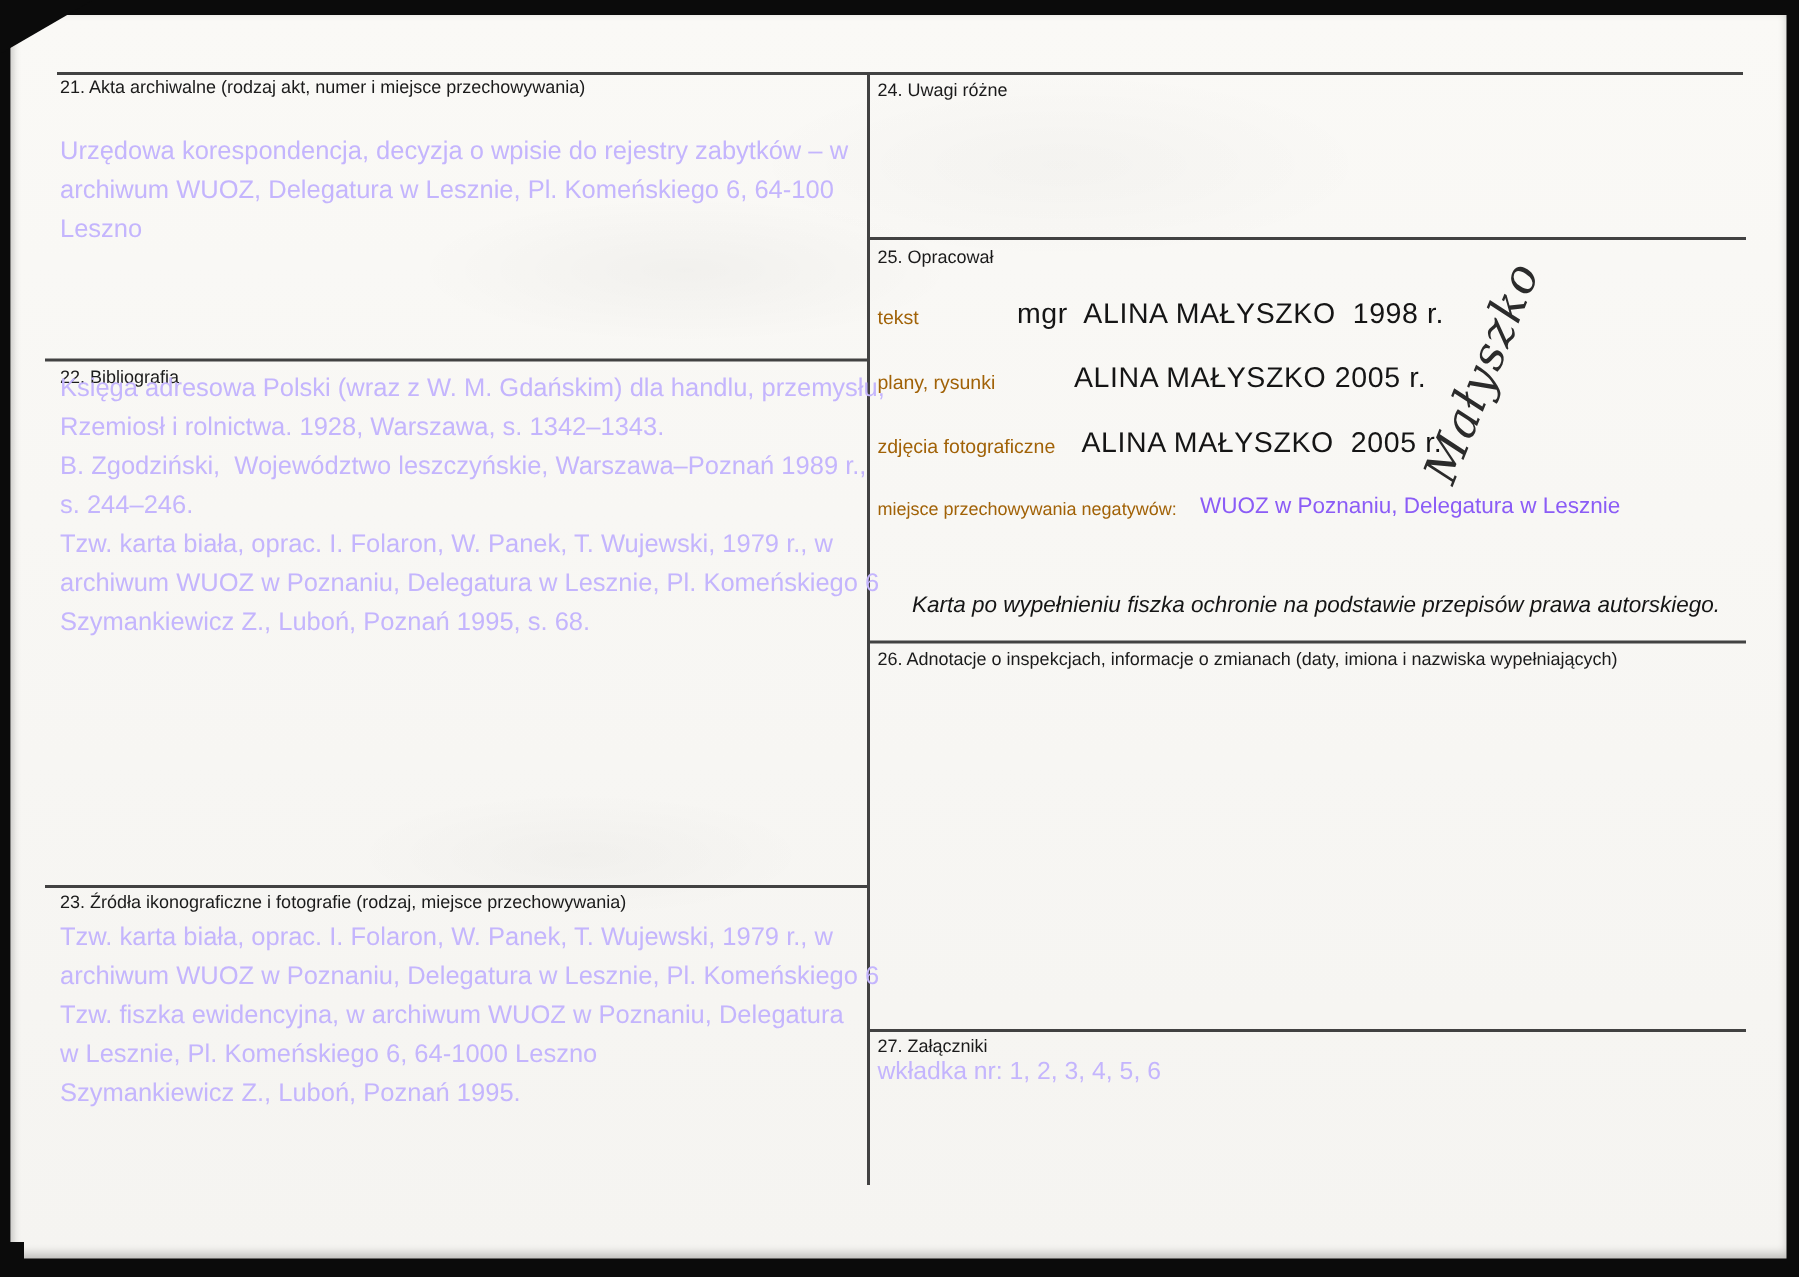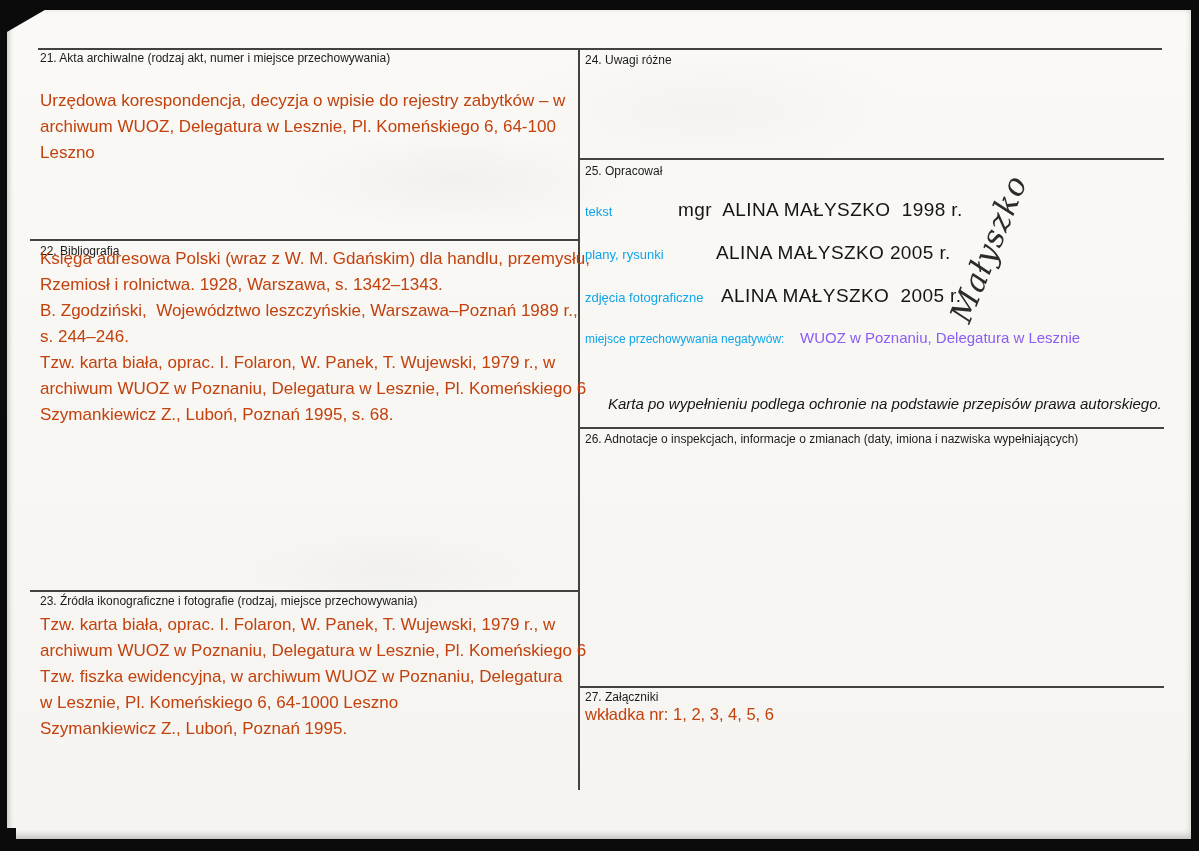--- a/index.html
+++ b/index.html
@@ -36,26 +36,26 @@
 
   .hdr {
     position: absolute;
     font-size: 12px; line-height: 14px;
     color: #1b1b1b;
     white-space: pre;
   }
   .body-text {
     position: absolute;
     font-size: 17px; line-height: 26px;
-    color: #c2410c;
+    color: #c4b5fd;
     white-space: pre;
   }
   .lbl {
     position: absolute;
-    font-size: 13px; color: #0ea5e9; white-space: pre;
+    font-size: 13px; color: #a16207; white-space: pre;
   }
   .lbl-small { font-size: 12px; }
   .val {
     position: absolute;
     font-size: 19px; letter-spacing: 0.4px;
     color: #151515; white-space: pre;
   }
   .val-mid {
     position: absolute;
     font-size: 15px; color: #8b5cf6; white-space: pre;
@@ -131,21 +131,21 @@
 
   <div class="lbl" style="left:585px; top:247px;">plany, rysunki</div>
   <div class="val" style="left:716px; top:242px;">ALINA MAŁYSZKO 2005 r.</div>
 
   <div class="lbl" style="left:585px; top:290px;">zdjęcia fotograficzne</div>
   <div class="val" style="left:721px; top:285px;">ALINA MAŁYSZKO  2005 r.</div>
 
   <div class="lbl lbl-small" style="left:585px; top:332px;">miejsce przechowywania negatywów:</div>
   <div class="val-mid" style="left:800px; top:329px;">WUOZ w Poznaniu, Delegatura w Lesznie</div>
 
-  <div class="italic-note" style="left:608px; top:395px;">Karta po wypełnieniu podlega ochronie na podstawie przepisów prawa autorskiego.</div>
+  <div class="italic-note" style="left:608px; top:395px;">Karta po wypełnieniu fiszka ochronie na podstawie przepisów prawa autorskiego.</div>
 
   <div class="signature">Małyszko</div>
 </div>
 
 <div>
   <div class="hdr" style="left:585px; top:432px;text-align:center;">26. Adnotacje o inspekcjach, informacje o zmianach (daty, imiona i nazwiska wypełniających)</div>
 </div>
 
 <div>
   <div class="hdr" style="left:585px; top:690px;">27. Załączniki</div>

